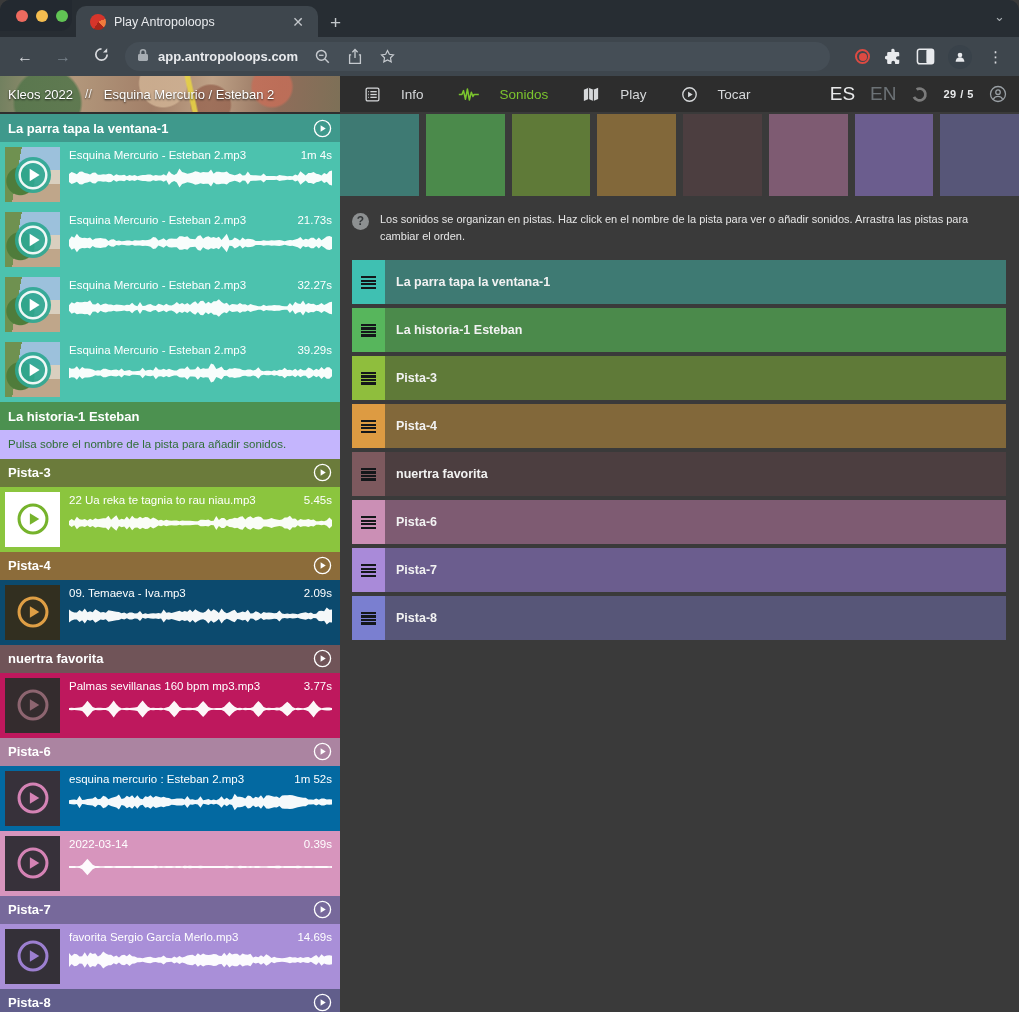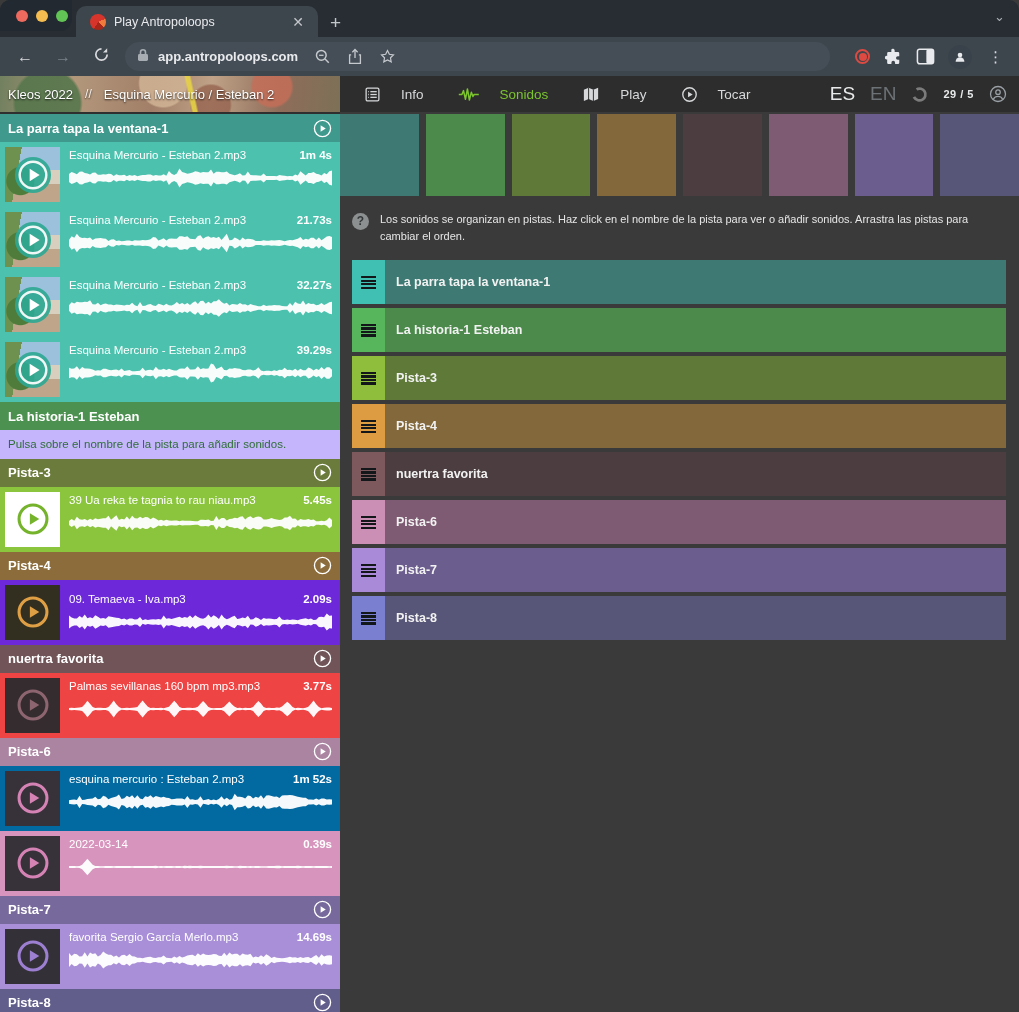--- a/index.html
+++ b/index.html
@@ -64,21 +64,21 @@
   .clip { display:flex; gap:9px; padding:5px 8px 5px 5px; align-items:flex-start; }
   .thumb { width:55px; height:55px; flex-shrink:0; position:relative; display:flex; align-items:center; justify-content:center; }
   .thumb.photo { background:
       radial-gradient(circle at 28% 62%, #4f7c3b 0 26%, transparent 28%),
       linear-gradient(100deg, #6f9150 0 26%, transparent 26%),
       linear-gradient(180deg, #9cc1dc 0 42%, #d9cfbf 42% 68%, #bfa68a 68%); }
   .thumb svg { position:relative; }
   .clip-meta { flex:1; min-width:0; padding-top:2px; }
   .clip-top { display:flex; justify-content:space-between; gap:8px; color:#fff; font-size:11.5px; }
   .clip-file { white-space:nowrap; overflow:hidden; text-overflow:ellipsis; }
-  .clip-dur { flex-shrink:0;font-weight:bold; }
+  .clip-dur { flex-shrink:0; }
   .wave { width:100%; height:24px; display:block; margin-top:5px; }
 
   
   .swatches { display:flex; gap:7px; height:82px; margin-top:2px; }
   .swatch { flex:1; }
   .help { display:flex; gap:11px; margin:15px 13px 0 12px; align-items:flex-start; }
   .help-q { width:17px; height:17px; border-radius:50%; background:#8d9091; color:#35383a; font-size:12px; font-weight:700; text-align:center; line-height:17px; flex-shrink:0; margin-top:2px; }
   .help-text { color:#e6e6e6; font-size:11px; line-height:1.5; max-width:614px; }
   .rows { display:flex; flex-direction:column; gap:4px; margin:16px 13px 0 12px; }
   .row { height:44px; display:flex; cursor:grab; }
@@ -355,42 +355,42 @@
           <div class="thumb" style="background: rgb(255, 255, 255);">
             <span style="display: flex;">
               <svg width="36" height="36" viewBox="0 0 40 40">
                 <circle cx="20" cy="20" r="15.5" fill="none" stroke="#76b32c" stroke-width="3.4"></circle>
                 <path d="M16.5 13.5l10.5 6.5-10.5 6.5z" fill="#76b32c"></path>
               </svg>
             </span>
           </div>
           <div class="clip-meta">
             <div class="clip-top">
-              <span class="clip-file">39 Ua reka te tagnia to rau niau.mp3</span>
+              <span class="clip-file">22 Ua reka te tagnia to rau niau.mp3</span>
               <span class="clip-dur">5.45s</span>
             </div>
             <div>
               <svg class="wave" viewBox="0 0 200 22" preserveAspectRatio="none">
                 <path d="M0,9.1 L0,9.1 L2,7.4 L4,8.9 L6,5.3 L8,7.5 L10,8.0 L12,7.3 L14,8.6 L16,7.0 L18,8.2 L20,6.6 L22,7.6 L24,7.2 L26,6.6 L28,6.7 L30,4.3 L32,8.0 L34,6.0 L36,3.8 L38,8.2 L40,7.1 L42,7.9 L44,5.1 L46,7.9 L48,4.3 L50,6.7 L52,6.8 L54,5.2 L56,6.6 L58,5.6 L60,5.7 L62,7.6 L64,6.0 L66,7.0 L68,8.8 L70,8.0 L72,8.9 L74,8.1 L76,8.7 L78,9.0 L80,8.7 L82,8.8 L84,9.3 L86,8.7 L88,8.9 L90,9.0 L92,9.0 L94,9.2 L96,9.5 L98,9.4 L100,8.1 L102,8.1 L104,8.3 L106,7.7 L108,9.2 L110,8.9 L112,4.5 L114,8.2 L116,6.5 L118,6.4 L120,8.6 L122,7.4 L124,7.1 L126,6.3 L128,6.6 L130,5.3 L132,4.8 L134,7.9 L136,5.8 L138,4.8 L140,6.6 L142,5.4 L144,5.0 L146,5.6 L148,7.9 L150,7.8 L152,7.4 L154,6.5 L156,7.4 L158,7.9 L160,8.2 L162,7.7 L164,6.0 L166,5.9 L168,4.4 L170,7.0 L172,6.9 L174,9.0 L176,7.4 L178,8.1 L180,8.0 L182,7.4 L184,8.3 L186,7.9 L188,9.3 L190,9.4 L192,9.0 L194,9.3 L196,8.4 L198,5.9 L200,8.3 L200,13.7 L198,16.1 L196,13.6 L194,12.7 L192,13.0 L190,12.6 L188,12.7 L186,14.1 L184,13.7 L182,14.6 L180,14.0 L178,13.9 L176,14.6 L174,13.0 L172,15.1 L170,15.0 L168,17.6 L166,16.1 L164,16.0 L162,14.3 L160,13.8 L158,14.1 L156,14.6 L154,15.5 L152,14.6 L150,14.2 L148,14.1 L146,16.4 L144,17.0 L142,16.6 L140,15.4 L138,17.2 L136,16.2 L134,14.1 L132,17.2 L130,16.7 L128,15.4 L126,15.7 L124,14.9 L122,14.6 L120,13.4 L118,15.6 L116,15.5 L114,13.8 L112,17.5 L110,13.1 L108,12.8 L106,14.3 L104,13.7 L102,13.9 L100,13.9 L98,12.6 L96,12.5 L94,12.8 L92,13.0 L90,13.0 L88,13.1 L86,13.3 L84,12.7 L82,13.2 L80,13.3 L78,13.0 L76,13.3 L74,13.9 L72,13.1 L70,14.0 L68,13.2 L66,15.0 L64,16.0 L62,14.4 L60,16.3 L58,16.4 L56,15.4 L54,16.8 L52,15.2 L50,15.3 L48,17.7 L46,14.1 L44,16.9 L42,14.1 L40,14.9 L38,13.8 L36,18.2 L34,16.0 L32,14.0 L30,17.7 L28,15.3 L26,15.4 L24,14.8 L22,14.4 L20,15.4 L18,13.8 L16,15.0 L14,13.4 L12,14.7 L10,14.0 L8,14.5 L6,16.7 L4,13.1 L2,14.6 L0,12.9 Z" fill="#ffffff" fill-opacity="0.96"></path>
               </svg>
             </div>
           </div>
         </div>
       </div>
       <div class="sb-section">
         <div class="sb-head" style="background: rgb(140, 108, 58);">
           <span>Pista-4</span>
           <span style="display: flex;">
             <svg width="19" height="19" viewBox="0 0 20 20">
               <circle cx="10" cy="10" r="8.5" fill="none" stroke="#fff" stroke-width="1.4"></circle>
               <path d="M8 6.6l5.4 3.4L8 13.4z" fill="#fff"></path>
             </svg>
           </span>
         </div>
-        <div class="clip" style="background: #6d28d9; align-items: center;">
+        <div class="clip" style="background: #0c4a6e;">
           <div class="thumb" style="background: rgb(50, 47, 32);">
             <span style="display: flex;">
               <svg width="36" height="36" viewBox="0 0 40 40">
                 <circle cx="20" cy="20" r="15.5" fill="none" stroke="#df9f45" stroke-width="3.4"></circle>
                 <path d="M16.5 13.5l10.5 6.5-10.5 6.5z" fill="#df9f45"></path>
               </svg>
             </span>
           </div>
           <div class="clip-meta">
             <div class="clip-top">
@@ -408,21 +408,21 @@
       <div class="sb-section">
         <div class="sb-head" style="background: rgb(112, 84, 88);">
           <span>nuertra favorita</span>
           <span style="display: flex;">
             <svg width="19" height="19" viewBox="0 0 20 20">
               <circle cx="10" cy="10" r="8.5" fill="none" stroke="#fff" stroke-width="1.4"></circle>
               <path d="M8 6.6l5.4 3.4L8 13.4z" fill="#fff"></path>
             </svg>
           </span>
         </div>
-        <div class="clip" style="background: #ef4444;">
+        <div class="clip" style="background: #be185d;">
           <div class="thumb" style="background: rgb(52, 44, 46);">
             <span style="display: flex;">
               <svg width="36" height="36" viewBox="0 0 40 40">
                 <circle cx="20" cy="20" r="15.5" fill="none" stroke="#8d6570" stroke-width="3.4"></circle>
                 <path d="M16.5 13.5l10.5 6.5-10.5 6.5z" fill="#8d6570"></path>
               </svg>
             </span>
           </div>
           <div class="clip-meta">
             <div class="clip-top">

